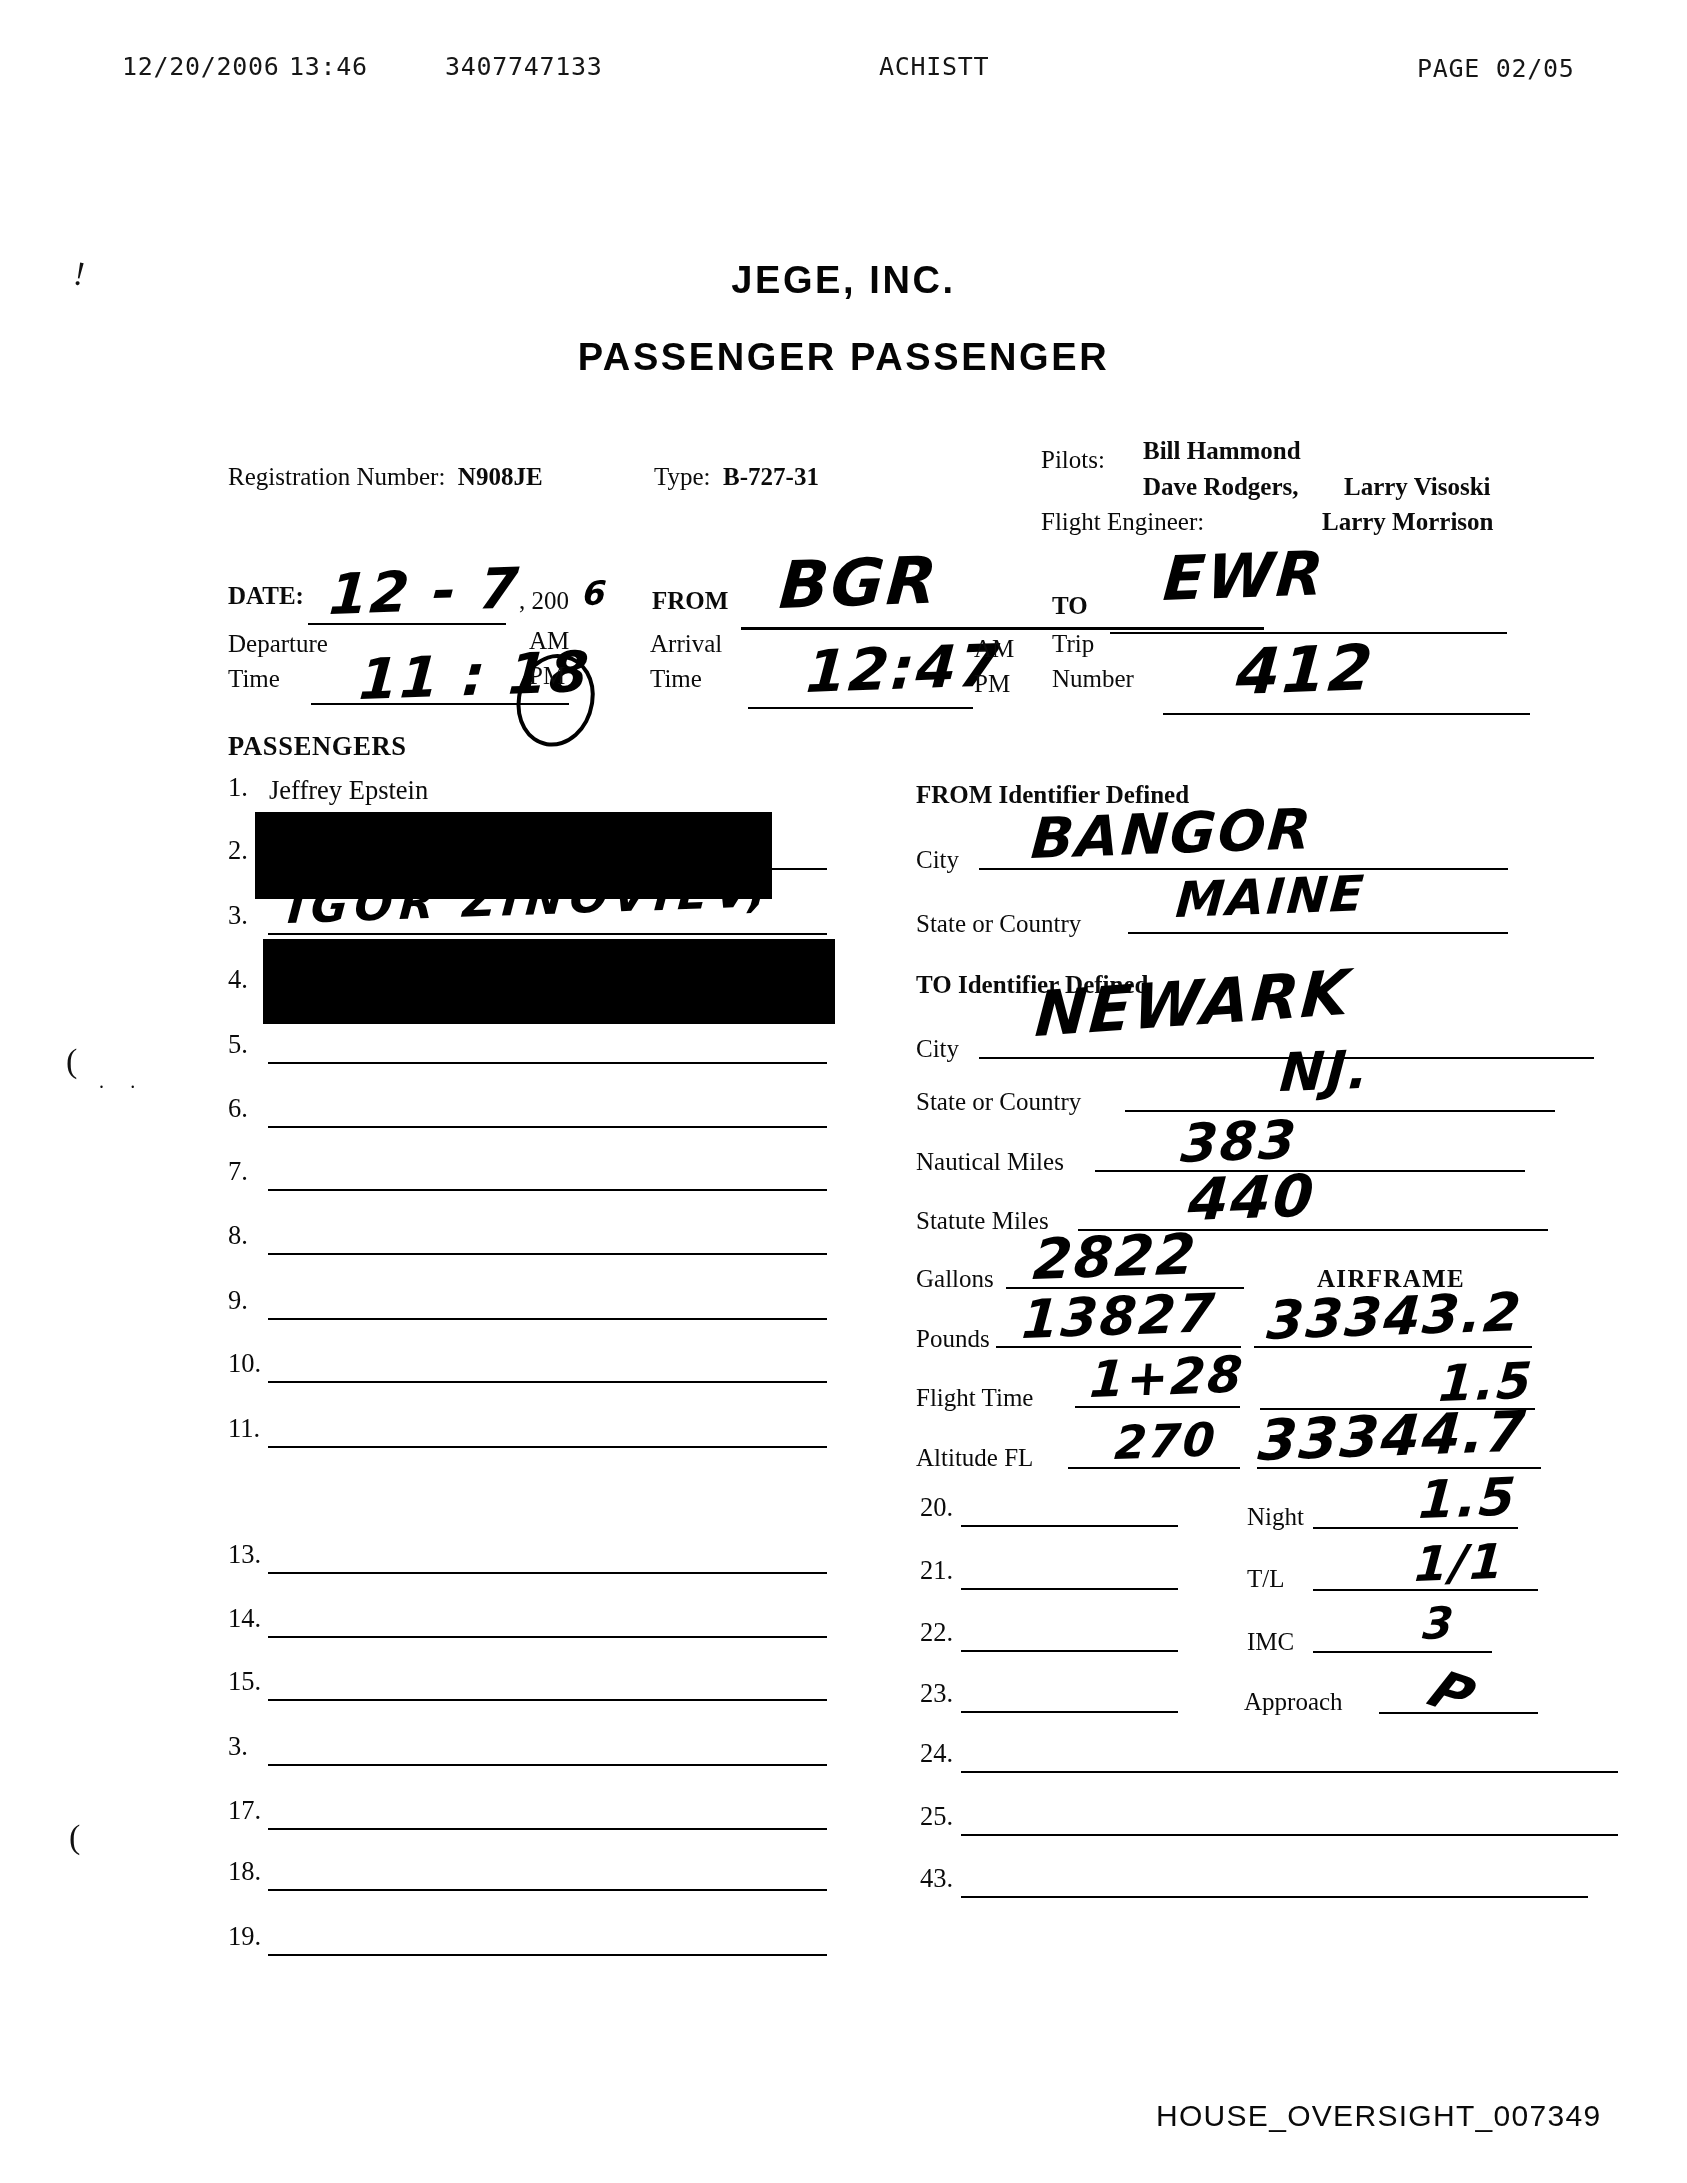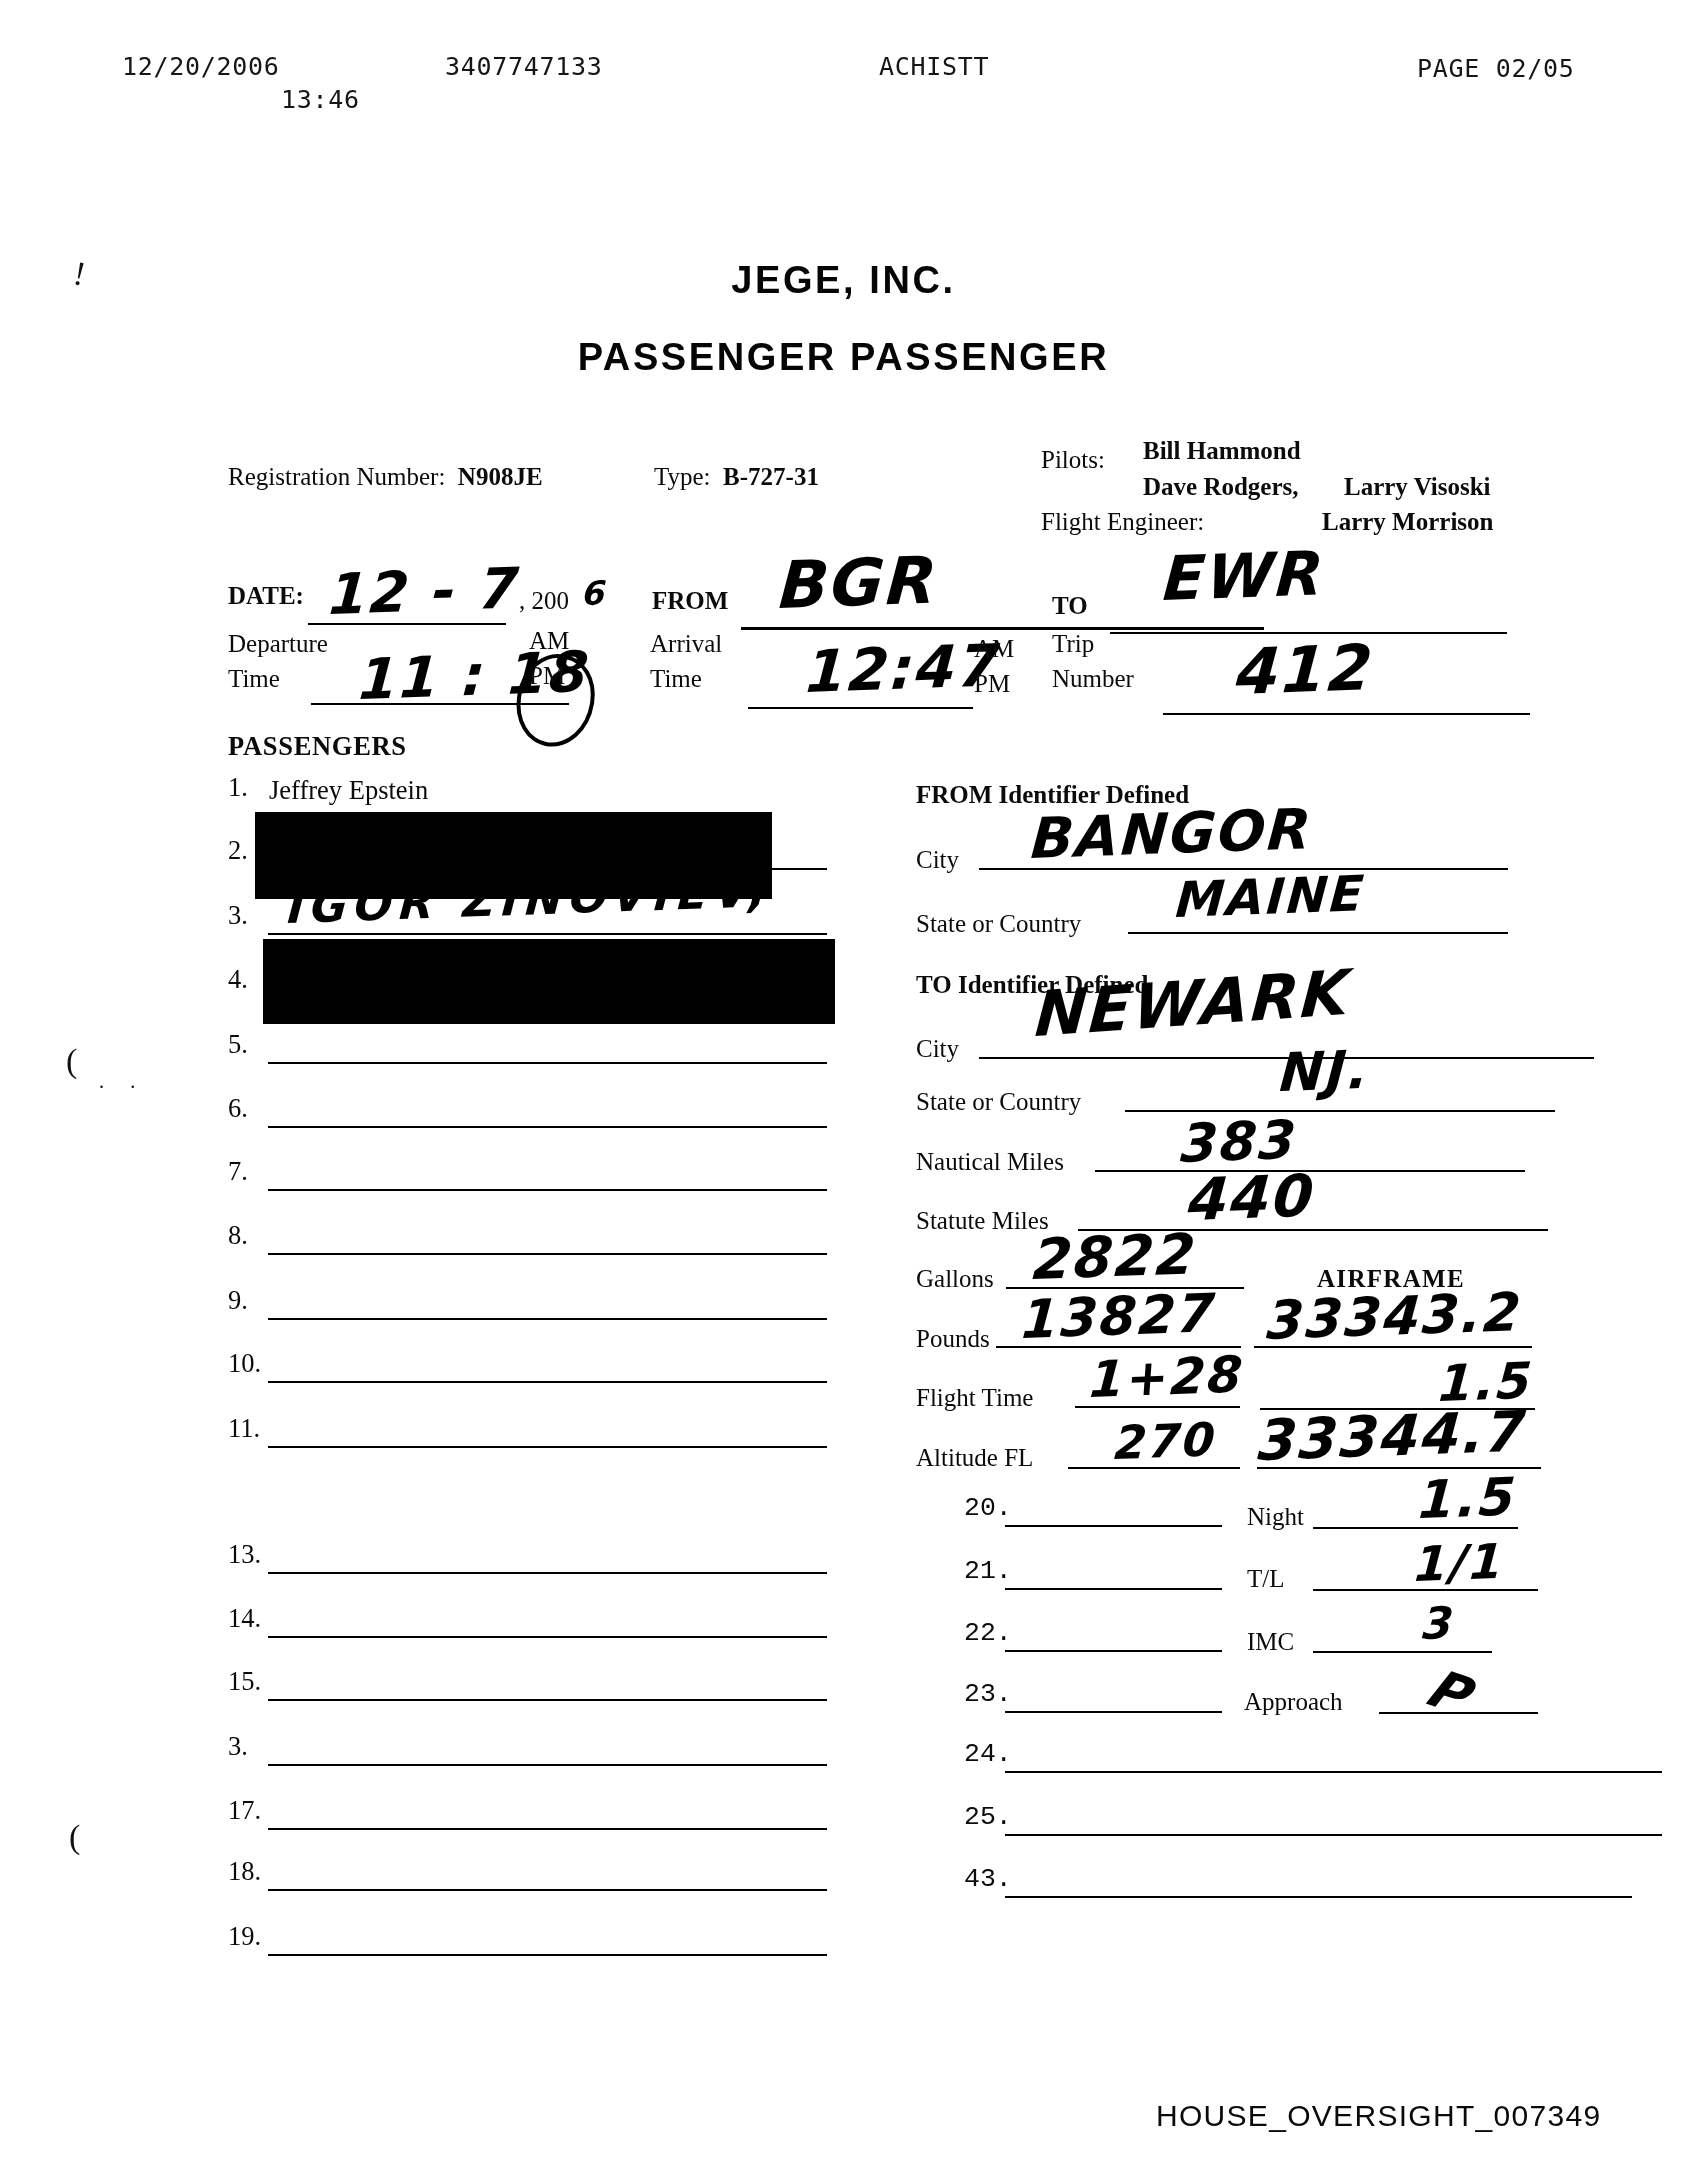--- a/index.html
+++ b/index.html
@@ -21,34 +21,34 @@
   .rule.thin{border-top-width:2px;}
   .rule.thick{border-top-width:3.3px;}
   
   .redact{position:absolute;background:#000;}
   
   .prow{position:absolute;left:228px;width:599px;height:52px;}
   .prow .num{position:absolute;left:0;bottom:4px;font-size:26.5px;}
   .prow .prule{position:absolute;left:40px;right:0;bottom:0;height:0;border-top:2.6px solid #000;}
   .prow .pname{position:absolute;left:41px;bottom:6.6px;font-size:26.5px;}
   
-  .rrow{position:absolute;left:964px;height:52px;font-family:Liberation Mono, monospace;}
+  .rrow{position:absolute;left:920px;height:52px;}
   .rrow .num{position:absolute;left:0;bottom:4px;font-size:26.5px;}
   .rrow .prule{position:absolute;left:41px;right:0;bottom:0;height:0;border-top:2.6px solid #000;}
   .pm-circle{position:absolute;border:4px solid #000;border-radius:52% 48% 55% 50%;transform:rotate(9deg);}
   .stray{font-size:34px;color:#111;}
   .footer{font-family:"Liberation Sans",sans-serif;font-size:30px;letter-spacing:1.3px;color:#0a0a0a;}
 </style>
 </head>
 <body>
 
 <div class="page">
 
   <div class="abs fax" style="left:122px;top:52px;">12/20/2006</div>
-  <div class="abs fax" style="left:281px;top:52px;margin-top:33px;">13:46</div>
+  <div class="abs fax" style="left:289px;top:52px;">13:46</div>
   <div class="abs fax" style="left:445px;top:52px;">3407747133</div>
   <div class="abs fax" style="left:879px;top:52px;">ACHISTT</div>
   <div class="abs fax" style="left:1417px;top:54px;">PAGE  02/05</div>
 
   <div class="abs stray" style="left:74px;top:255px;transform:rotate(12deg);">ǃ</div>
   <div class="abs stray" style="left:66px;top:1042px;">(</div>
   <div class="abs" style="left:99px;top:1070px;font-size:20px;letter-spacing:10.6px;">. .</div>
   <div class="abs stray" style="left:69px;top:1818px;">(</div>
 
   <div class="abs title" style="left:0;top:259px;width:1687px;text-align:center;">JEGE, INC.</div>

